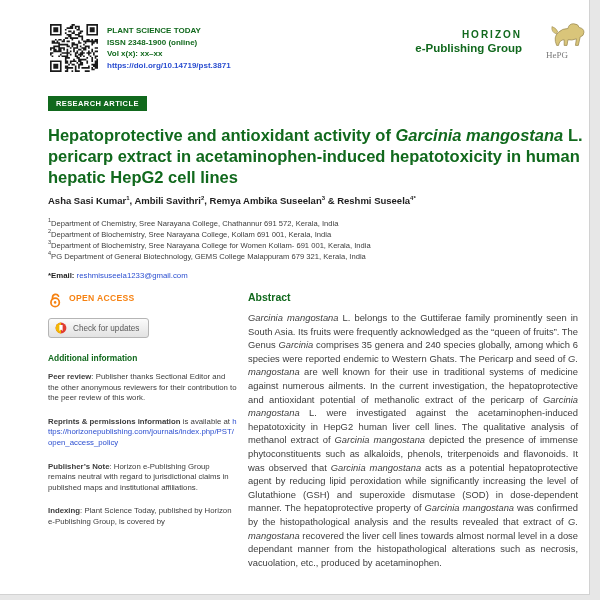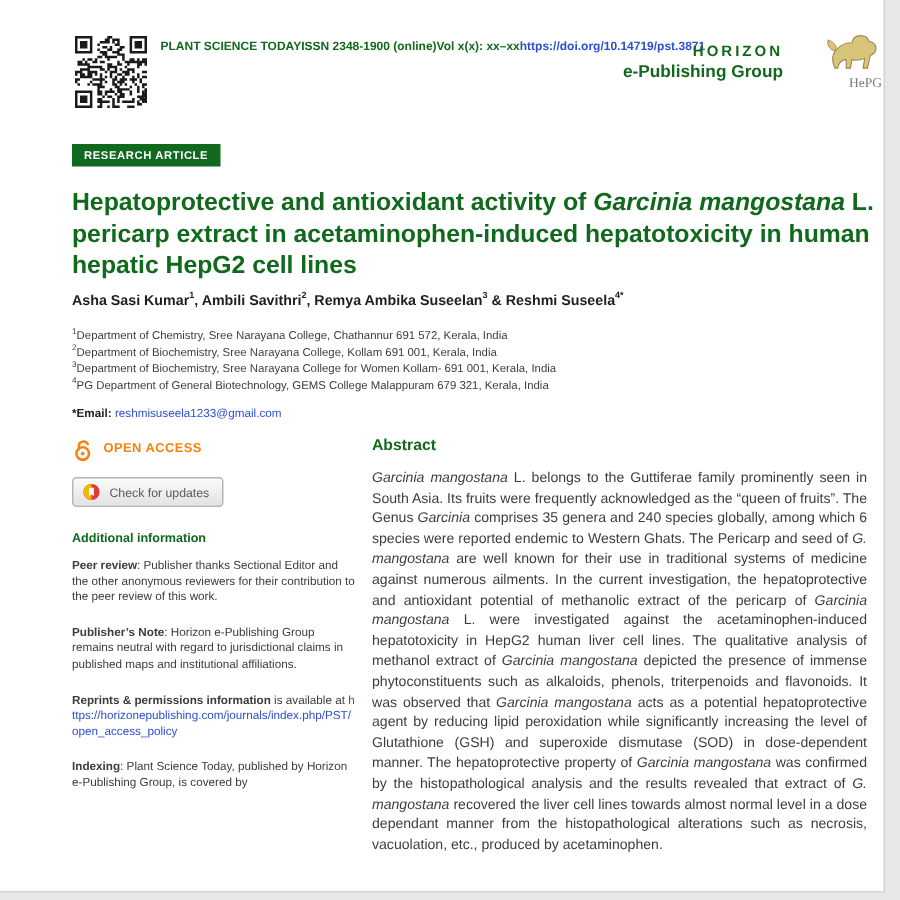--- a/index.html
+++ b/index.html
@@ -3,27 +3,27 @@
 <meta charset="utf-8">
 <style>
   html,body{margin:0;padding:0;}
   .canvas{position:relative;width:600px;height:600px;background:#e7e7e7;font-family:"Liberation Sans",sans-serif;overflow:hidden;}
   .page{position:absolute;left:0;top:0;width:589px;height:594px;background:#ffffff;overflow:hidden;border-right:1px solid #d2d2d2;border-bottom:1px solid #d2d2d2;}
 
   
   .hdr-journal{position:absolute;left:50px;top:24px;display:flex;gap:9px;}
   .qr{width:48px;height:48px;}
   .qr svg{width:48px;height:48px;display:block;}
-  .jmeta{display:flex;flex-direction:row;justify-content:flex-start;padding:1px 0;}
+  .jmeta{display:flex;flex-direction:column;justify-content:flex-start;padding:1px 0;}
   .jmeta div{font-size:8px;font-weight:700;color:var(--green);line-height:11.5px;}
   .jmeta .doi{color:var(--link);}
   .hdr-pub{position:absolute;left:360px;top:29px;width:162px;text-align:right;color:var(--green);}
   .hdr-pub .l1{font-size:10px;font-weight:700;letter-spacing:2px;}
   .hdr-pub .l2{font-size:11.5px;font-weight:700;margin-top:2px;}
-  .hepg{position:absolute;left:546px;top:20px;width:42px;text-align:right;}
+  .hepg{position:absolute;left:546px;top:20px;width:42px;text-align:left;}
   .hepg svg{width:38px;height:32px;display:block;margin:0 auto;}
   .hepg .cap{font-family:"Liberation Serif",serif;font-size:9px;color:#7a7a7a;margin-top:-2px;}
 
   
   .badge{position:absolute;left:48px;top:96px;background:var(--green);color:#fff;font-size:7.5px;font-weight:700;letter-spacing:.4px;padding:3px 8px;}
   .title{position:absolute;left:48px;top:125px;width:537px;font-size:16.5px;font-weight:700;color:var(--green);line-height:21px;}
   .authors{position:absolute;left:48px;top:195px;font-size:9.5px;font-weight:700;color:#1e1e1e;}
   .authors sup{font-size:6px;}
   .affils{position:absolute;left:48px;top:218px;font-size:7.6px;color:var(--text);line-height:11px;}
   .affils div sup{font-size:5.5px;}
@@ -111,22 +111,22 @@
           <circle cx="10" cy="10" r="9" fill="#e03c31"></circle>
           <path d="M10 1 a9 9 0 0 0 0 18 z" fill="#f2b705"></path>
           <path d="M7.3 5.2 h5.4 v9.6 l-2.7 -2.2 l-2.7 2.2 z" fill="#ffffff"></path>
         </svg>
         <span>Check for updates</span>
       </div>
 
       <div class="addinfo">
         <div class="sec-h">Additional information</div>
         <div class="para"><span style="font-weight: 700;">Peer review</span><span>: Publisher thanks Sectional Editor and the other anonymous reviewers for their contribution to the peer review of this work.</span></div>
+        <div class="para"><span style="font-weight: 700;">Reprints &amp; permissions information</span><span> is available at </span><span class="link">https://horizonepublishing.com/journals/index.php/PST/open_access_policy</span></div>
         <div class="para"><span style="font-weight: 700;">Publisher’s Note</span><span>: Horizon e-Publishing Group remains neutral with regard to jurisdictional claims in published maps and institutional affiliations.</span></div>
-        <div class="para"><span style="font-weight: 700;">Reprints &amp; permissions information</span><span> is available at </span><span class="link">https://horizonepublishing.com/journals/index.php/PST/open_access_policy</span></div>
         <div class="para"><span style="font-weight: 700;">Indexing</span><span>: Plant Science Today, published by Horizon e-Publishing Group, is covered by </span></div>
       </div>
     </div>
 
     <div class="right-col">
       <div class="abs-h">Abstract</div>
       <div class="abs-body"><span style="font-style: italic;">Garcinia mangostana</span><span> L. belongs to the Guttiferae family prominently seen in South Asia. Its fruits were frequently acknowledged as the “queen of fruits”. The Genus </span><span style="font-style: italic;">Garcinia</span><span> comprises 35 genera and 240 species globally, among which 6 species were reported endemic to Western Ghats. The Pericarp and seed of </span><span style="font-style: italic;">G. mangostana</span><span> are well known for their use in traditional systems of medicine against numerous ailments. In the current investigation, the hepatoprotective and antioxidant potential of methanolic extract of the pericarp of </span><span style="font-style: italic;">Garcinia mangostana</span><span> L. were investigated against the acetaminophen-induced hepatotoxicity in HepG2 human liver cell lines. The qualitative analysis of methanol extract of </span><span style="font-style: italic;">Garcinia mangostana</span><span> depicted the presence of immense phytoconstituents such as alkaloids, phenols, triterpenoids and flavonoids. It was observed that </span><span style="font-style: italic;">Garcinia mangostana</span><span> acts as a potential hepatoprotective agent by reducing lipid peroxidation while significantly increasing the level of Glutathione (GSH) and superoxide dismutase (SOD) in dose-dependent manner. The hepatoprotective property of </span><span style="font-style: italic;">Garcinia mangostana</span><span> was confirmed by the histopathological analysis and the results revealed that extract of </span><span style="font-style: italic;">G. mangostana</span><span> recovered the liver cell lines towards almost normal level in a dose dependant manner from the histopathological alterations such as necrosis, vacuolation, etc., produced by acetaminophen.</span></div>
     </div>
 
   </div>

